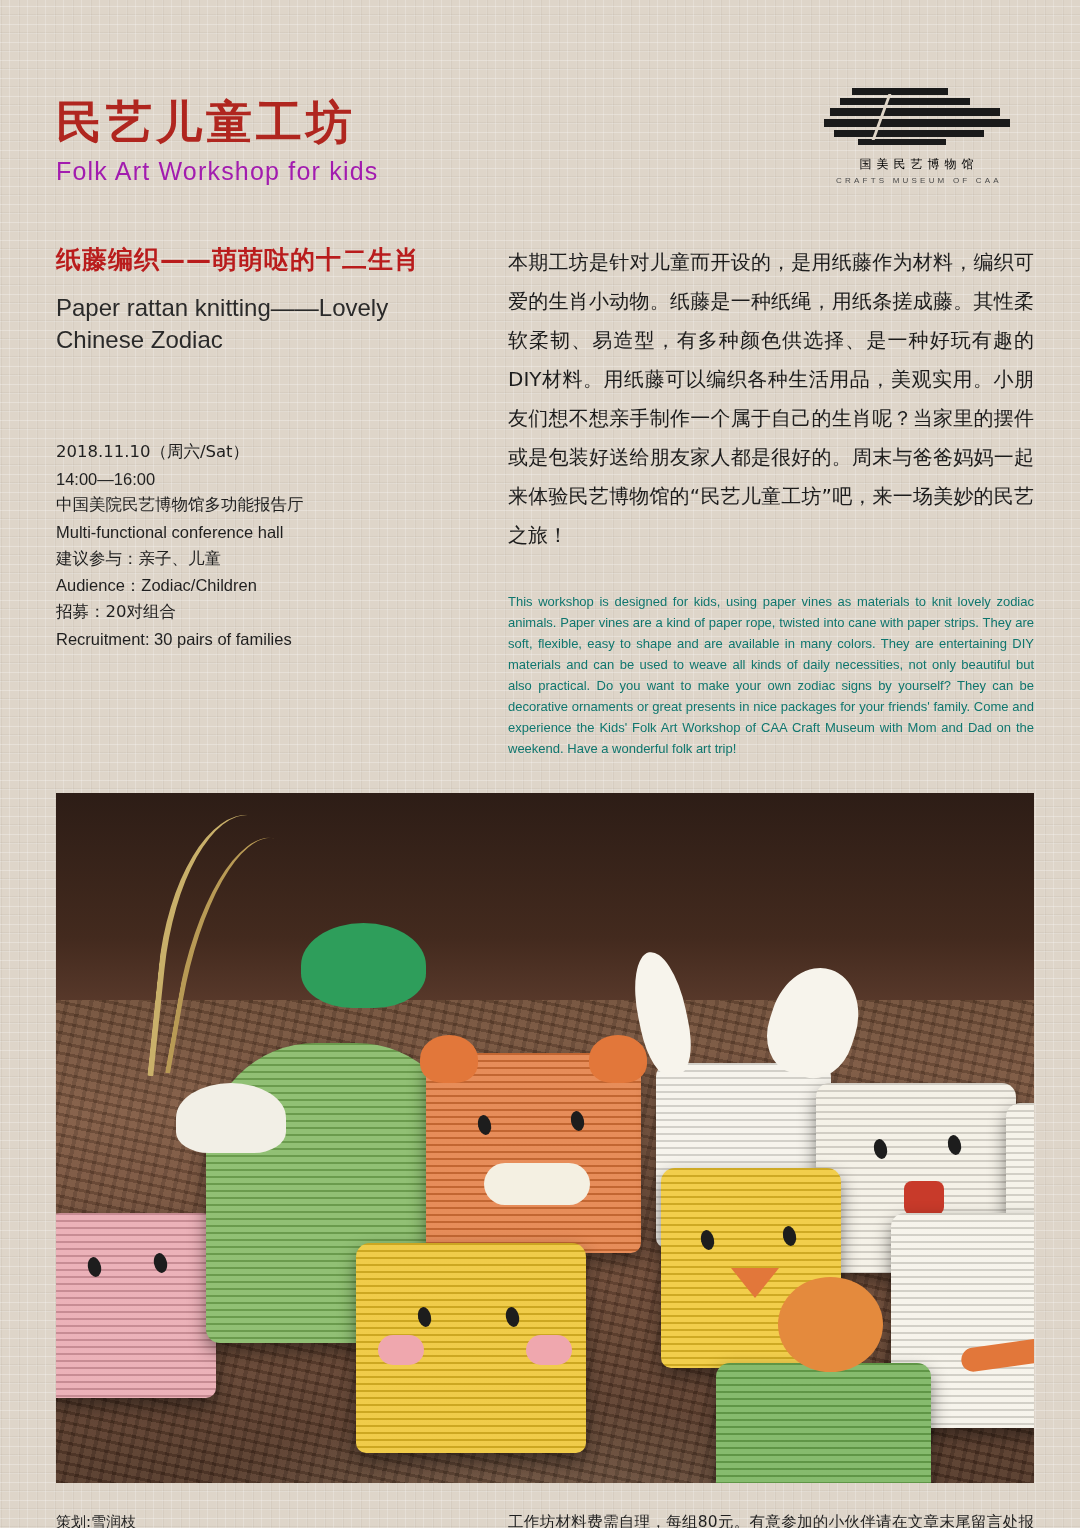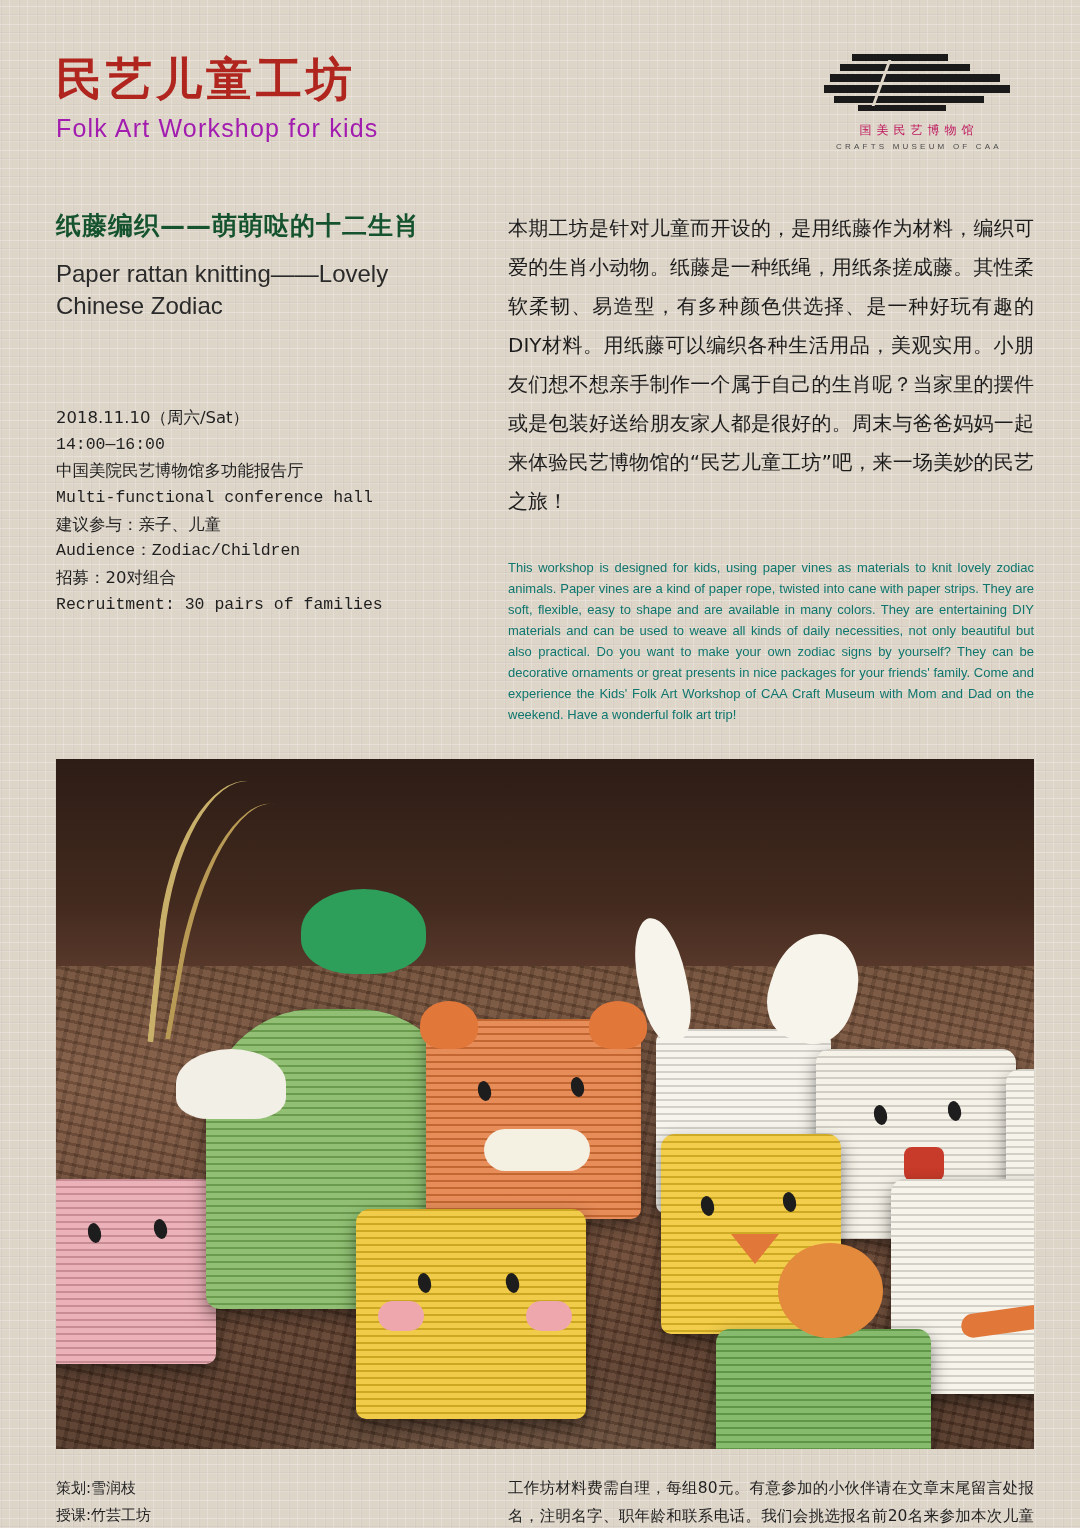--- a/index.html
+++ b/index.html
@@ -31,23 +31,23 @@
     z-index: 1;
     width: 1080px;
     height: 1528px;
     box-sizing: border-box;
     padding: 0;
   }
 
   
   .header {
     display: flex;
-    align-items: center;
+    align-items: flex-end;
     justify-content: space-between;
-    padding: 46px 56px 0 56px;
+    padding: 80px 56px 0 56px;
   }
   .brand-cn {
     font-family: "DejaVu Sans", sans-serif;
     font-size: 46px;
     font-weight: bold;
     color: #b0261f;
     letter-spacing: 4px;
     line-height: 1.1;
     margin: 0 0 10px 0;
   }
@@ -87,21 +87,21 @@
     left: 56px; top: 8px;
     width: 70px; height: 46px;
     background: transparent;
     border-left: 3px solid #e0d6c8;
     transform: skewX(-20deg);
   }
   .logo-cn {
     font-family: "DejaVu Sans", sans-serif;
     font-size: 12px;
     letter-spacing: 5px;
-    color: #be185d;
+    color: #000000;
     margin: 0 0 3px 0;
   }
   .logo-en {
     font-family: "Liberation Sans", sans-serif;
     font-size: 8px;
     letter-spacing: 3.2px;
     color: #4a4a4a;
     margin: 0;
   }
 
@@ -111,42 +111,42 @@
     padding: 58px 46px 0 56px;
     gap: 52px;
   }
   .col-left { width: 400px; flex: 0 0 400px; }
   .col-right { flex: 1 1 auto; }
 
   .title-cn {
     font-family: "DejaVu Sans", sans-serif;
     font-size: 25px;
     font-weight: bold;
-    color: #14532d;
+    color: #b91c1c;
     letter-spacing: 1px;
     margin: 0 0 16px 0;
   }
   .title-en {
     font-family: "Liberation Sans", sans-serif;
     font-size: 24px;
     font-weight: 300;
     color: #2a2a2a;
     line-height: 1.35;
     margin: 0;
   }
 
   .details {
     margin-top: 82px;
     font-size: 16.5px;
     line-height: 1.62;
     color: #1f1f1f;
   }
   .details div { white-space: nowrap; }
   .details .cn { font-family: "DejaVu Sans", sans-serif; }
-  .details .en { font-family: Liberation Mono, monospace; }
+  .details .en { font-family: Liberation Sans, sans-serif; }
 
   .para-cn {
     font-family: "DejaVu Sans", sans-serif;
     font-size: 20px;
     line-height: 1.95;
     color: #1c1c1c;
     margin: 0;
     text-align: justify;
   }
   .para-en {

